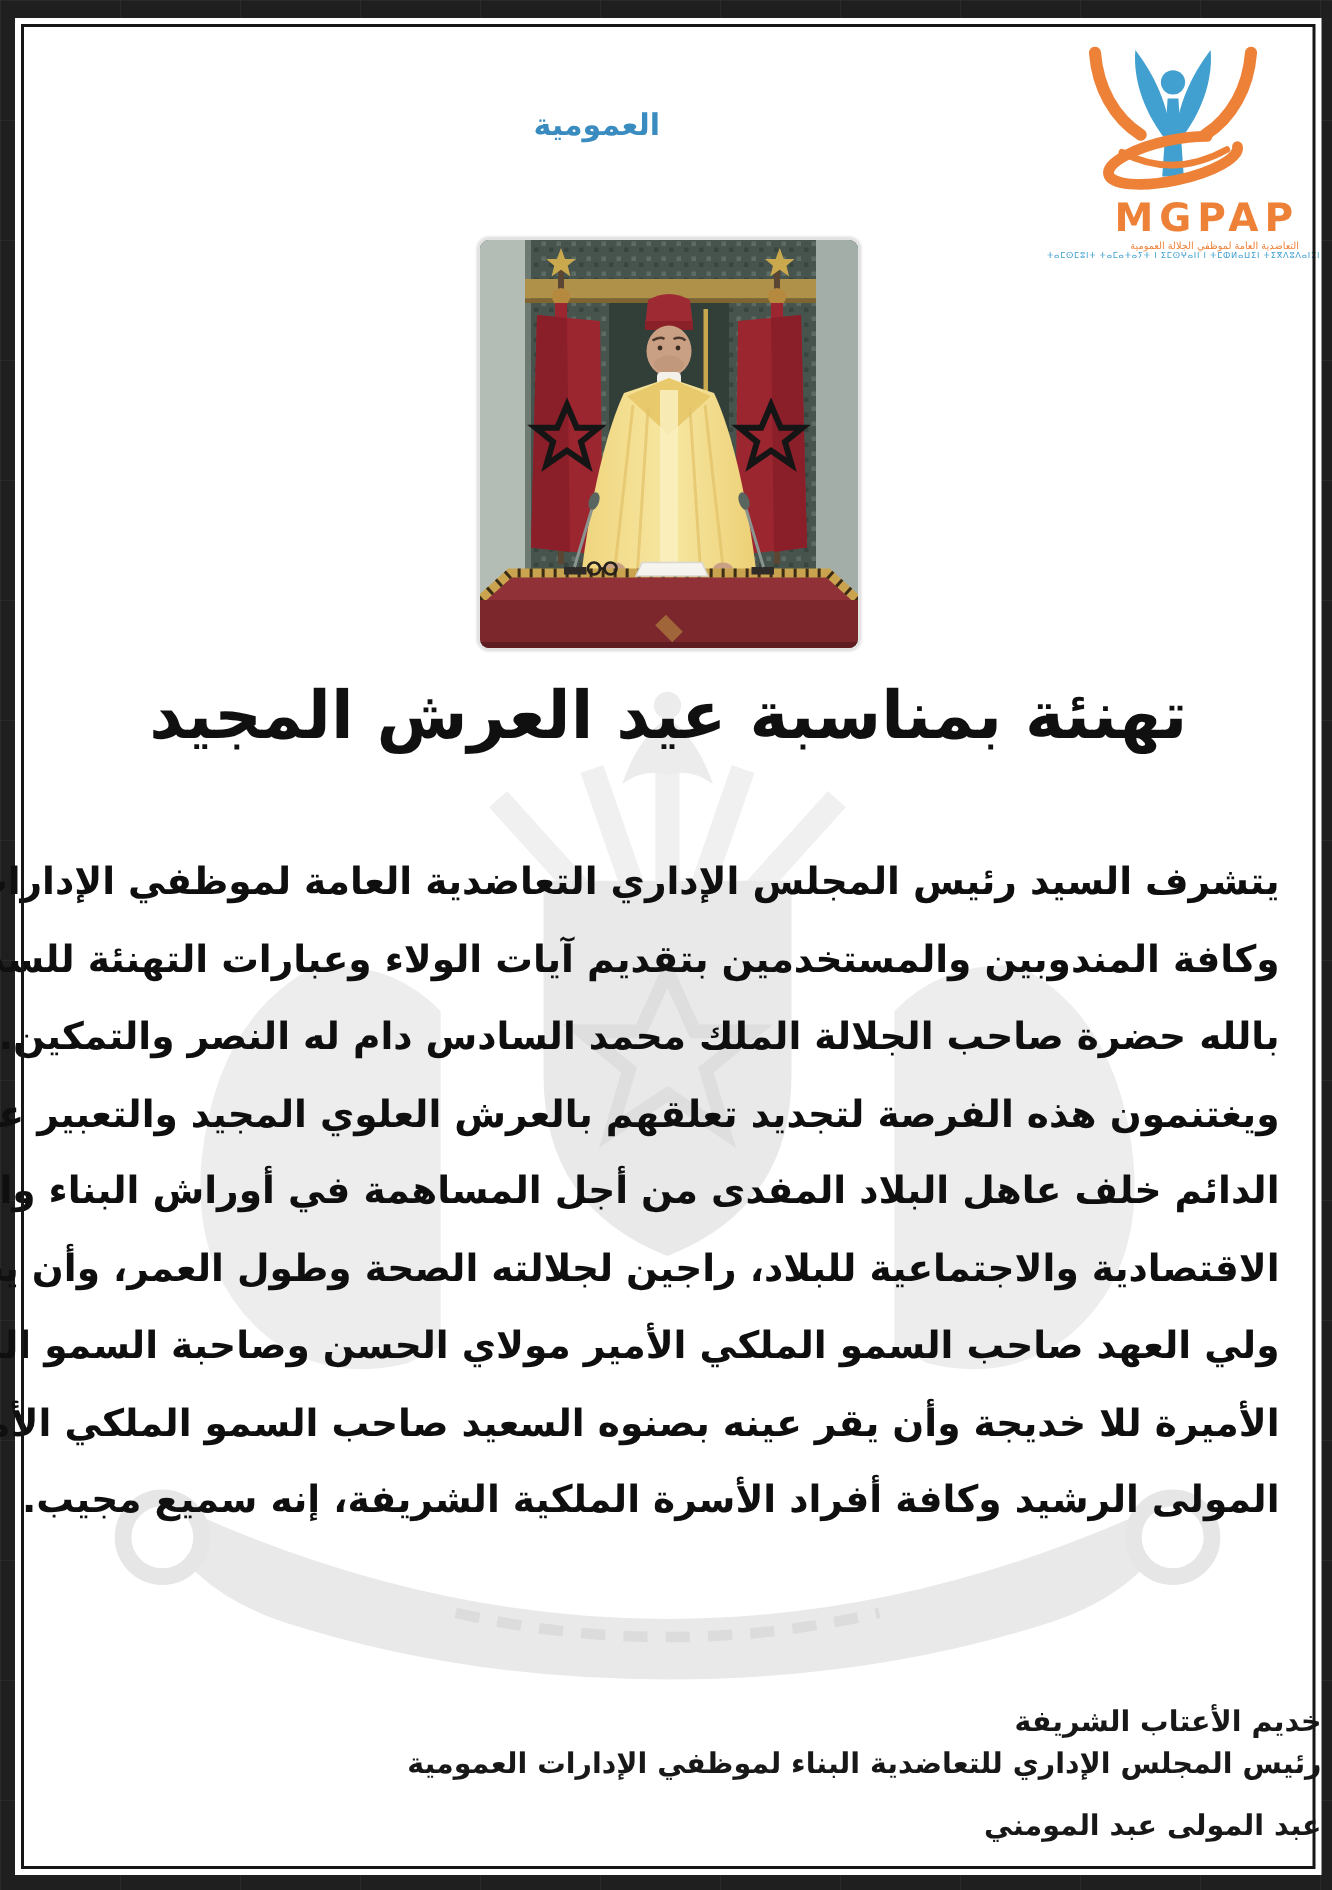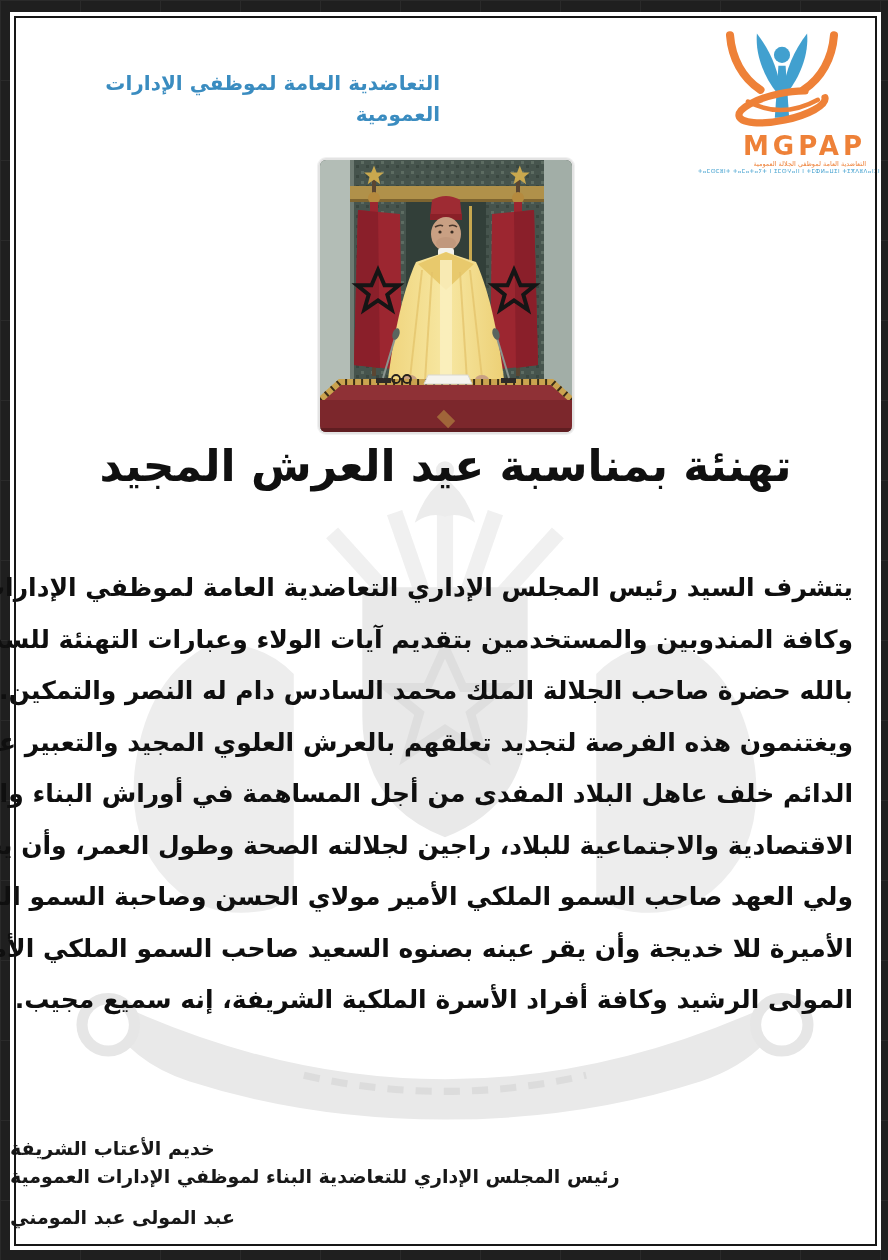--- a/index.html
+++ b/index.html
@@ -38,44 +38,43 @@
   
   .photo{
     position:absolute;left:308px;top:146px;width:252px;height:272px;
     border:2px solid #e3e3e3;border-radius:8px;overflow:hidden;z-index:2;
     box-shadow:0 0 0 1px #f1f1f1;
   }
   
   .watermark{position:absolute;left:50px;top:424px;z-index:0;}
   
   .title{
-    position:absolute;left:0;right:0;top:428px;margin:0;text-align:center;direction:rtl;
+    position:absolute;left:0;right:0;top:440px;margin:0;text-align:center;direction:rtl;
     font-size:44px;font-weight:bold;color:#101010;z-index:2;letter-spacing:1px;
   }
   .body-text{
     position:absolute;left:28px;right:28px;top:550px;z-index:2;direction:rtl;
     color:#0f0f0f;font-weight:bold;font-size:25px;line-height:51.5px;text-align:center;
   }
   .bline{white-space:nowrap;}
   
   .signature{
-    position:absolute;left:0;right:0;top:1122px;text-align:left;direction:rtl;
+    position:absolute;left:0;right:0;top:1122px;text-align:right;direction:rtl;
     color:#181818;z-index:2;
   }
   .sig-role{font-size:19px;font-weight:bold;line-height:28px;}
   .sig-name{font-size:19px;font-weight:bold;margin-top:16px;}
 </style>
 </head>
 <body>
 
 <div class="page">
   <div class="inner-border"></div>
 
   <div class="org-name">
-    <div class="l1">التعاضدية العامة لموظفي الإدارات</div>
     <div class="l2">العمومية</div>
   </div>
 
   <div class="logo">
     <svg width="132" height="104" viewBox="0 0 140 116">
 
       <path d="M12,8 C14,34 26,56 46,69" stroke="#ee8138" stroke-width="9" stroke-linecap="round" fill="none"></path>
       <path d="M128,8 C126,34 114,56 94,69" stroke="#ee8138" stroke-width="9" stroke-linecap="round" fill="none"></path>
 
       <path d="M64,72 C50,54 40,30 42,6 C56,24 67,48 68,70 Z" fill="#41a0cf"></path>

